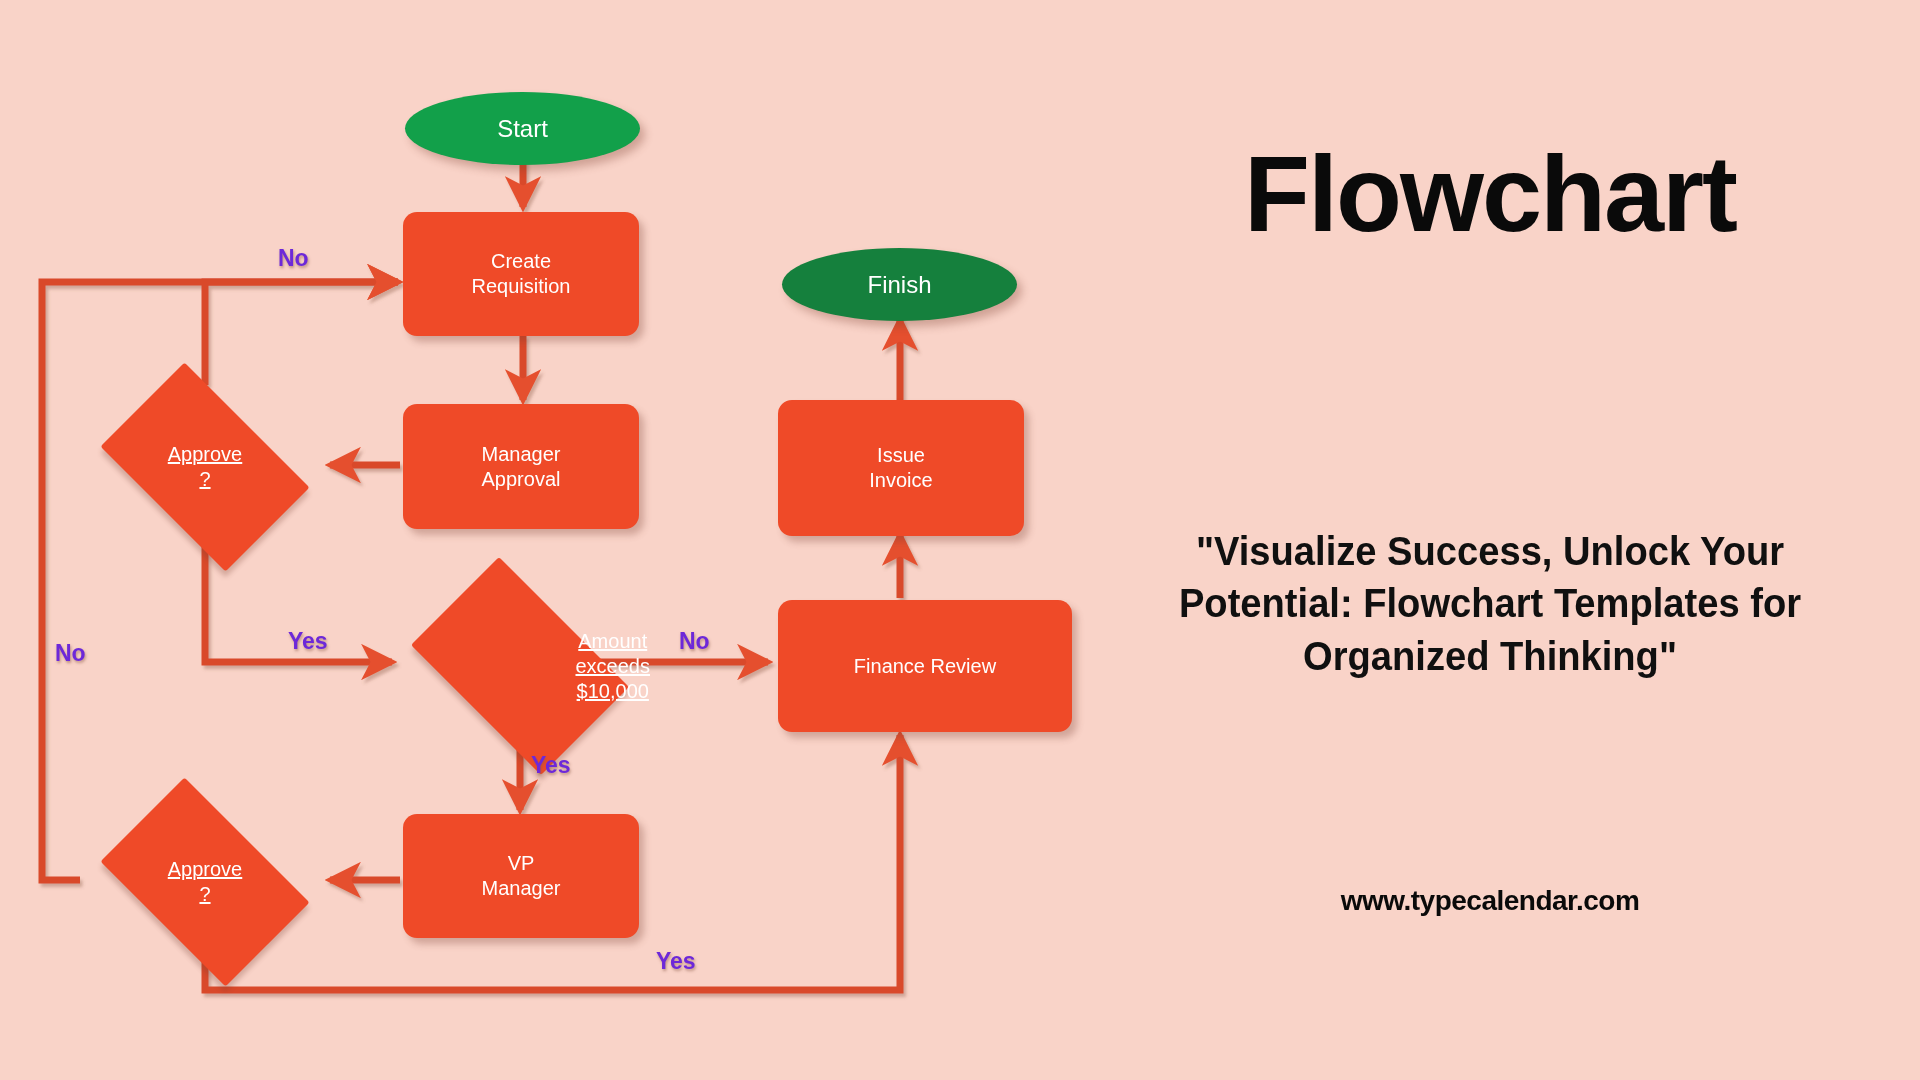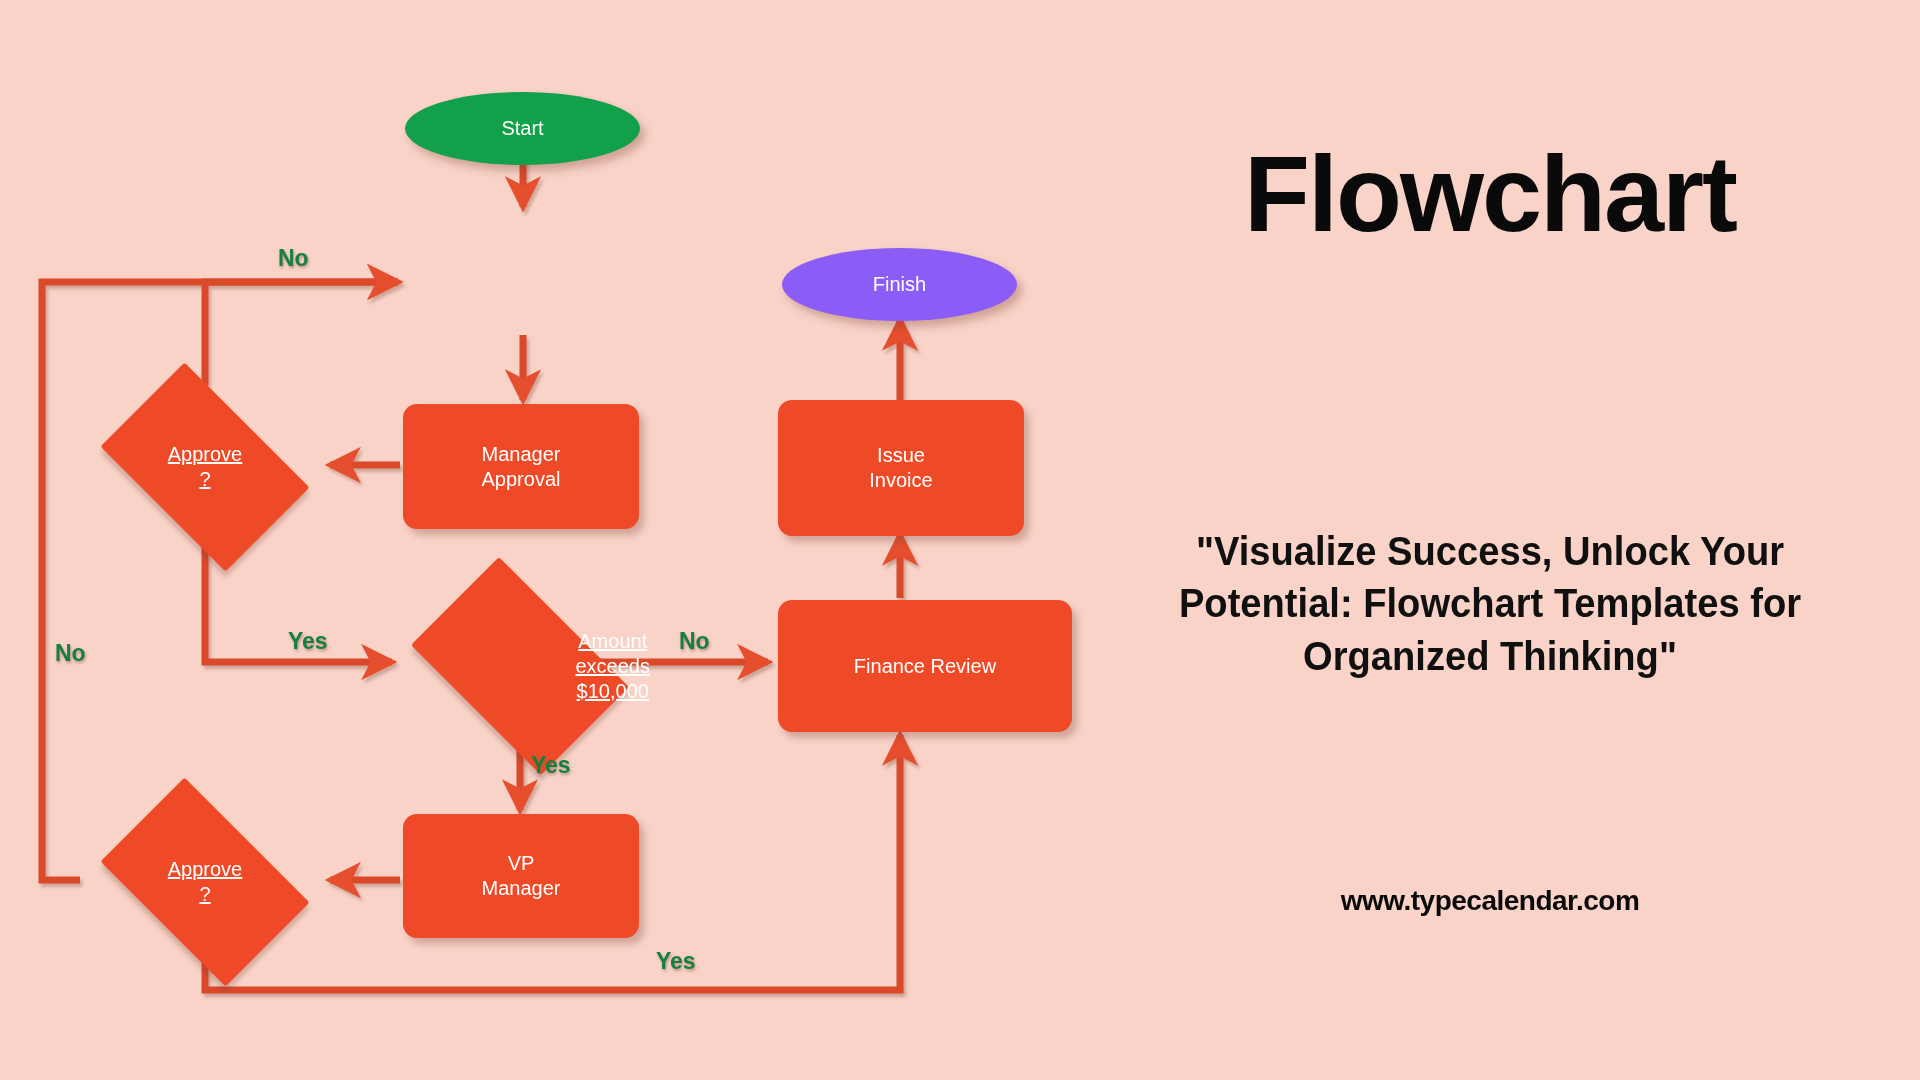--- a/index.html
+++ b/index.html
@@ -50,25 +50,25 @@
 
   .node-process {
     background: #ef4a28;
     border-radius: 14px;
     font-size: 20px;
     box-shadow: 5px 6px 7px rgba(120, 60, 45, 0.30);
   }
 
   .node-terminator {
     border-radius: 50%;
-    font-size: 20px;
+    font-size: 24px;
     box-shadow: 5px 6px 8px rgba(120, 60, 45, 0.32);
   }
   .node-start { background: #12a04a; }
-  .node-finish { background: #8b5cf6; }
+  .node-finish { background: #15803d; }
 
   .node-decision {
     font-size: 20px;
     background: transparent;
     box-shadow: none;
     text-decoration: underline;
   }
   .node-decision .diamond-shape {
     position: absolute;
     left: 0; top: 0;
@@ -79,21 +79,21 @@
     border-radius: 4px;
     box-shadow: 6px 6px 7px rgba(120, 60, 45, 0.28);
   }
   .node-decision .diamond-label {
     position: relative;
     z-index: 2;
   }
 
   .edge-label {
     position: absolute;
-    color: #15803d;
+    color: #6d28d9;
     font-size: 23px;
     font-weight: bold;
     text-shadow: 1px 2px 3px rgba(140, 90, 70, 0.55);
     user-select: none;
     white-space: nowrap;
   }
 
   
   #text-panel {
     position: absolute;
@@ -183,20 +183,24 @@
         <path d="M 900 598 L 900 535" marker-end="url(#arrow)"></path>
 
         <path d="M 900 400 L 900 320" marker-end="url(#arrow)"></path>
       </g>
     </svg>
 
     <div class="node node-terminator node-start" style="left:405px; top:92px; width:235px; height:73px;">
       <span>Start</span>
     </div>
 
+    <div class="node node-process" style="left:403px; top:212px; width:236px; height:124px;">
+      <span>Create
+Requisition</span>
+    </div>
 
     <div class="node node-process" style="left:403px; top:404px; width:236px; height:125px;">
       <span>Manager
 Approval</span>
     </div>
 
     <div class="node node-decision" style="left:80px; top:383px; width:250px; height:168px;">
       <span class="diamond-shape"></span>
       <span class="diamond-label">Approve
 ?</span>

